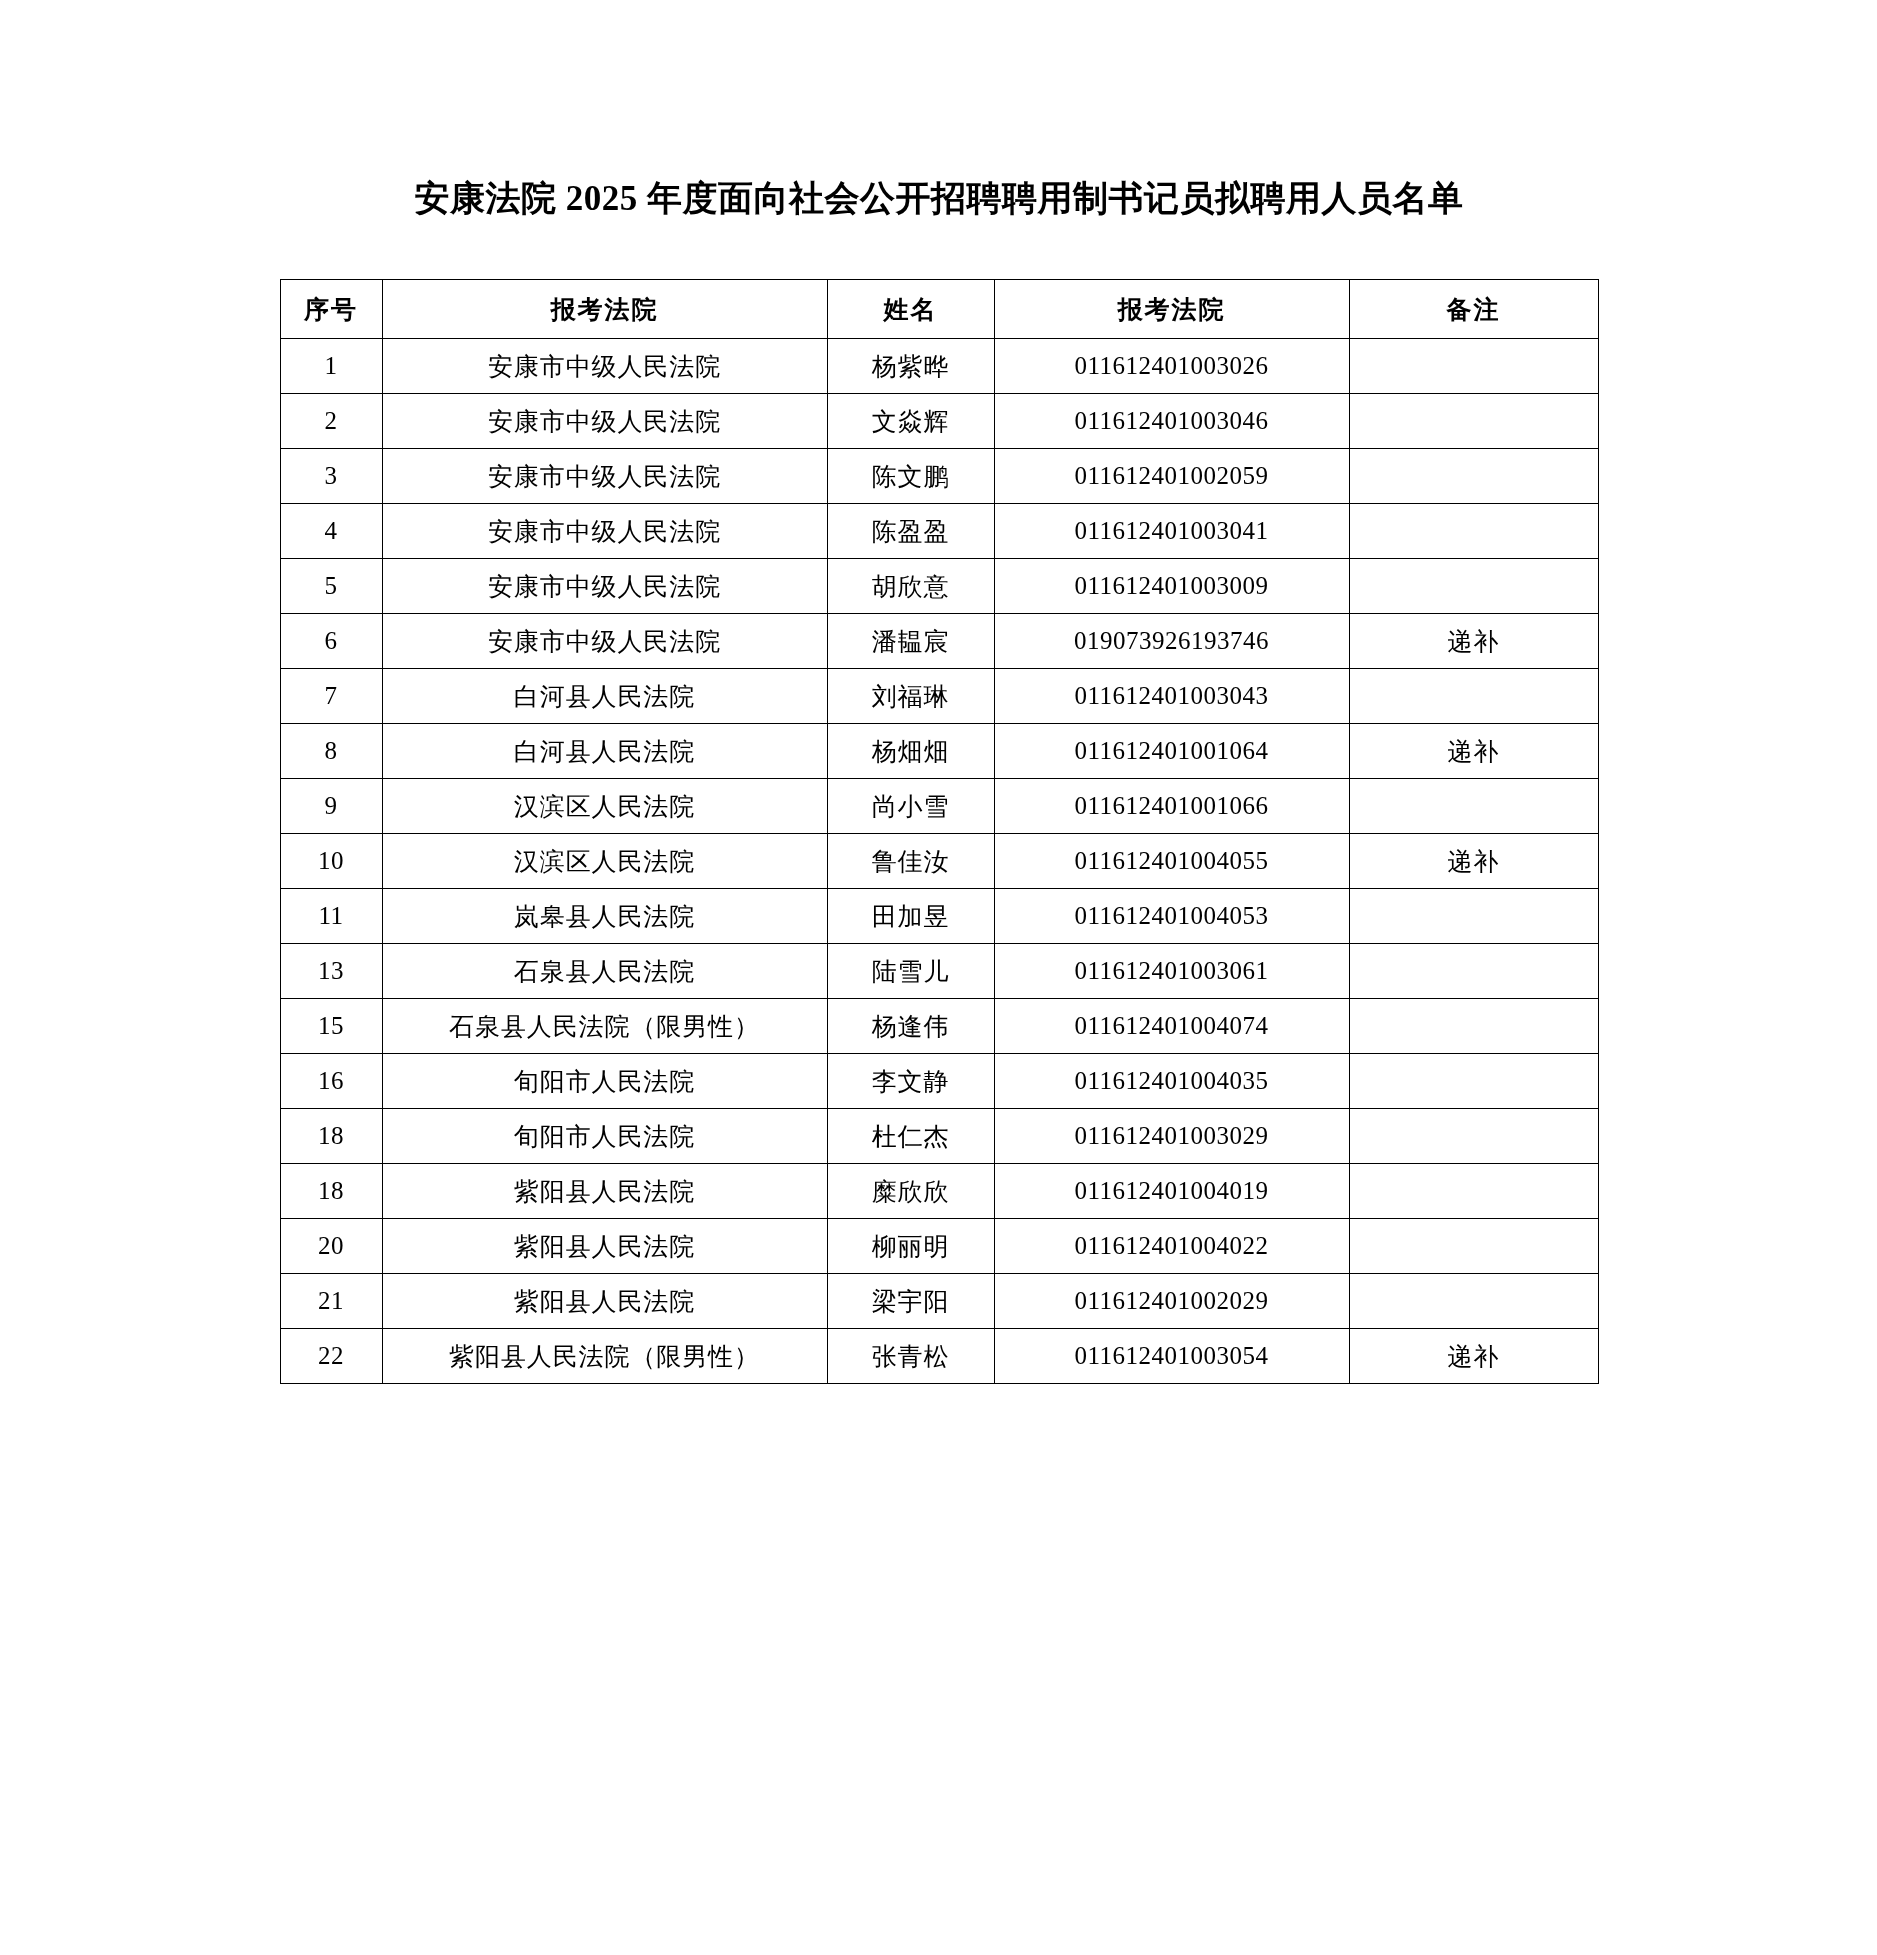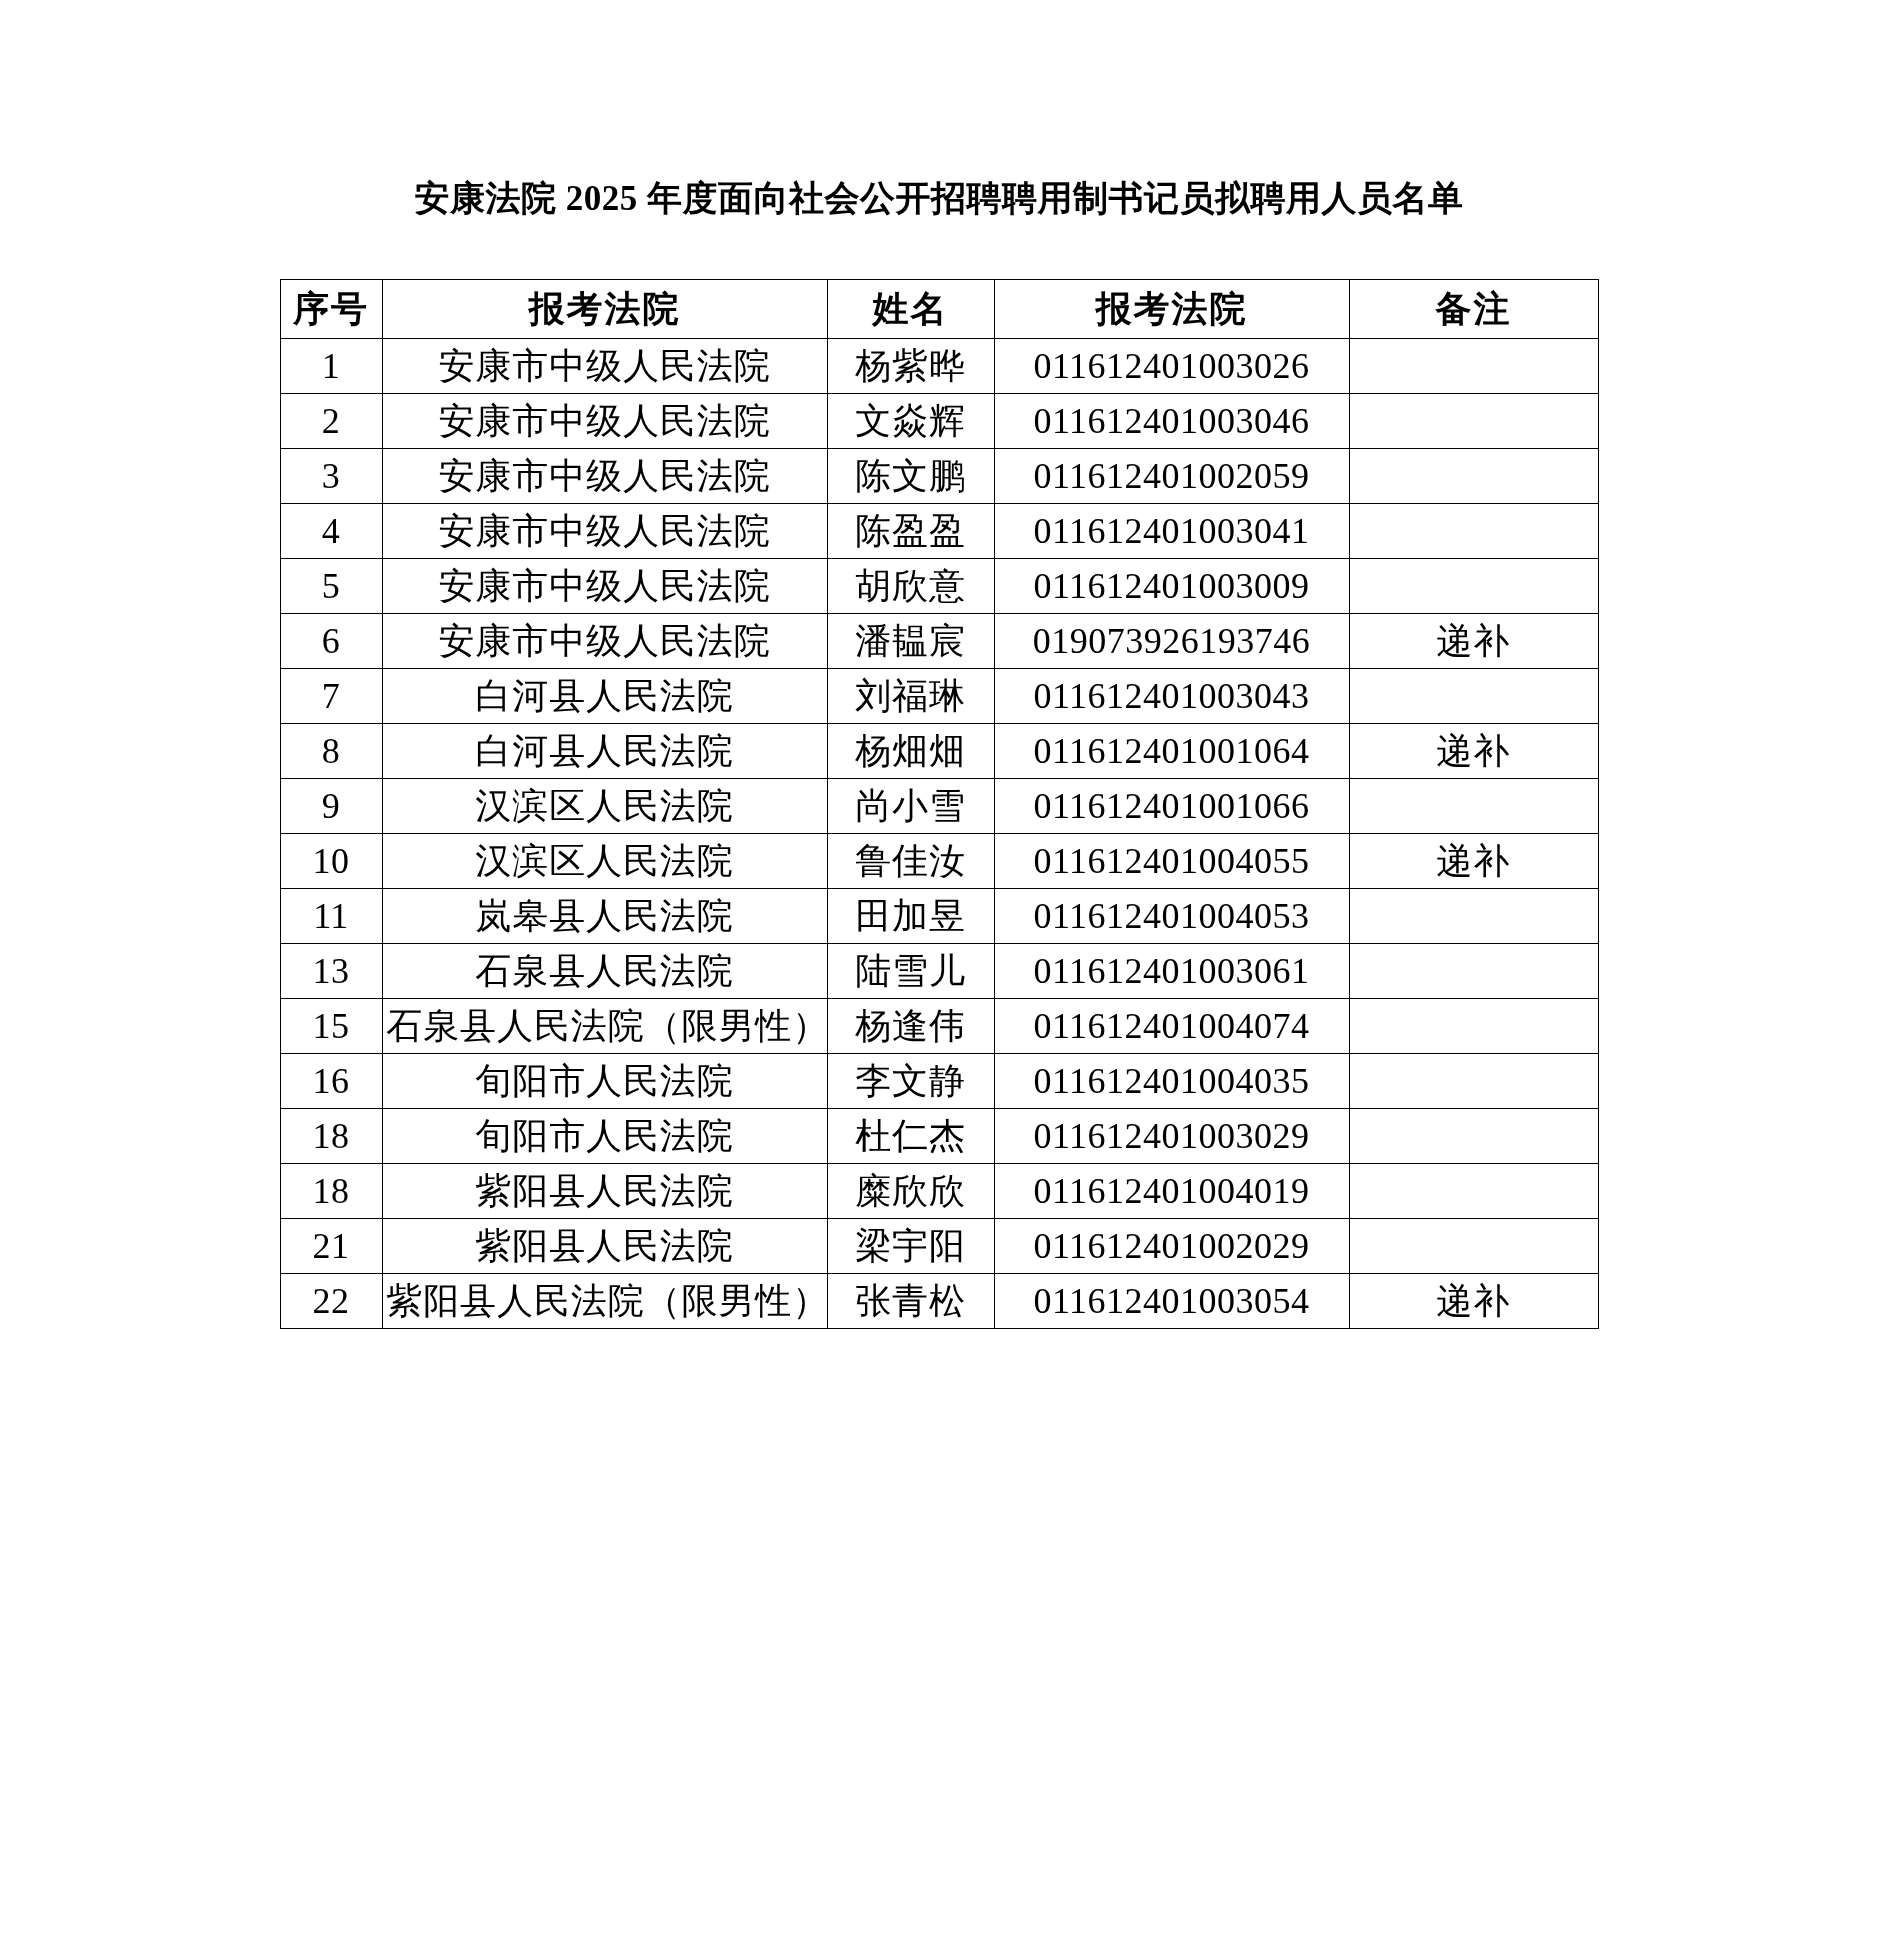--- a/index.html
+++ b/index.html
@@ -33,21 +33,21 @@
   }
   .table-wrap {
     margin-top: 59px;
     display: flex;
     justify-content: center;
   }
   table.listing {
     border-collapse: collapse;
     table-layout: fixed;
     width: 1317px;
-    font-size: 36px;
+    font-size: 25px;
   }
   table.listing col.c-seq    { width: 102px; }
   table.listing col.c-court  { width: 445px; }
   table.listing col.c-name   { width: 167px; }
   table.listing col.c-ticket { width: 355px; }
   table.listing col.c-remark { width: 249px; }
 
   table.listing th,
   table.listing td {
     border: 1.5px solid #000000;
@@ -207,20 +207,27 @@
           <td class="remark"></td>
         </tr>
         <tr>
           <td class="seq">18</td>
           <td class="court">紫阳县人民法院</td>
           <td class="name">糜欣欣</td>
           <td class="ticket">011612401004019</td>
           <td class="remark"></td>
         </tr>
         <tr>
+          <td class="seq">20</td>
+          <td class="court">紫阳县人民法院</td>
+          <td class="name">柳丽明</td>
+          <td class="ticket">011612401004022</td>
+          <td class="remark"></td>
+        </tr>
+        <tr>
           <td class="seq">21</td>
           <td class="court">紫阳县人民法院</td>
           <td class="name">梁宇阳</td>
           <td class="ticket">011612401002029</td>
           <td class="remark"></td>
         </tr>
         <tr>
           <td class="seq">22</td>
           <td class="court">紫阳县人民法院（限男性）</td>
           <td class="name">张青松</td>

